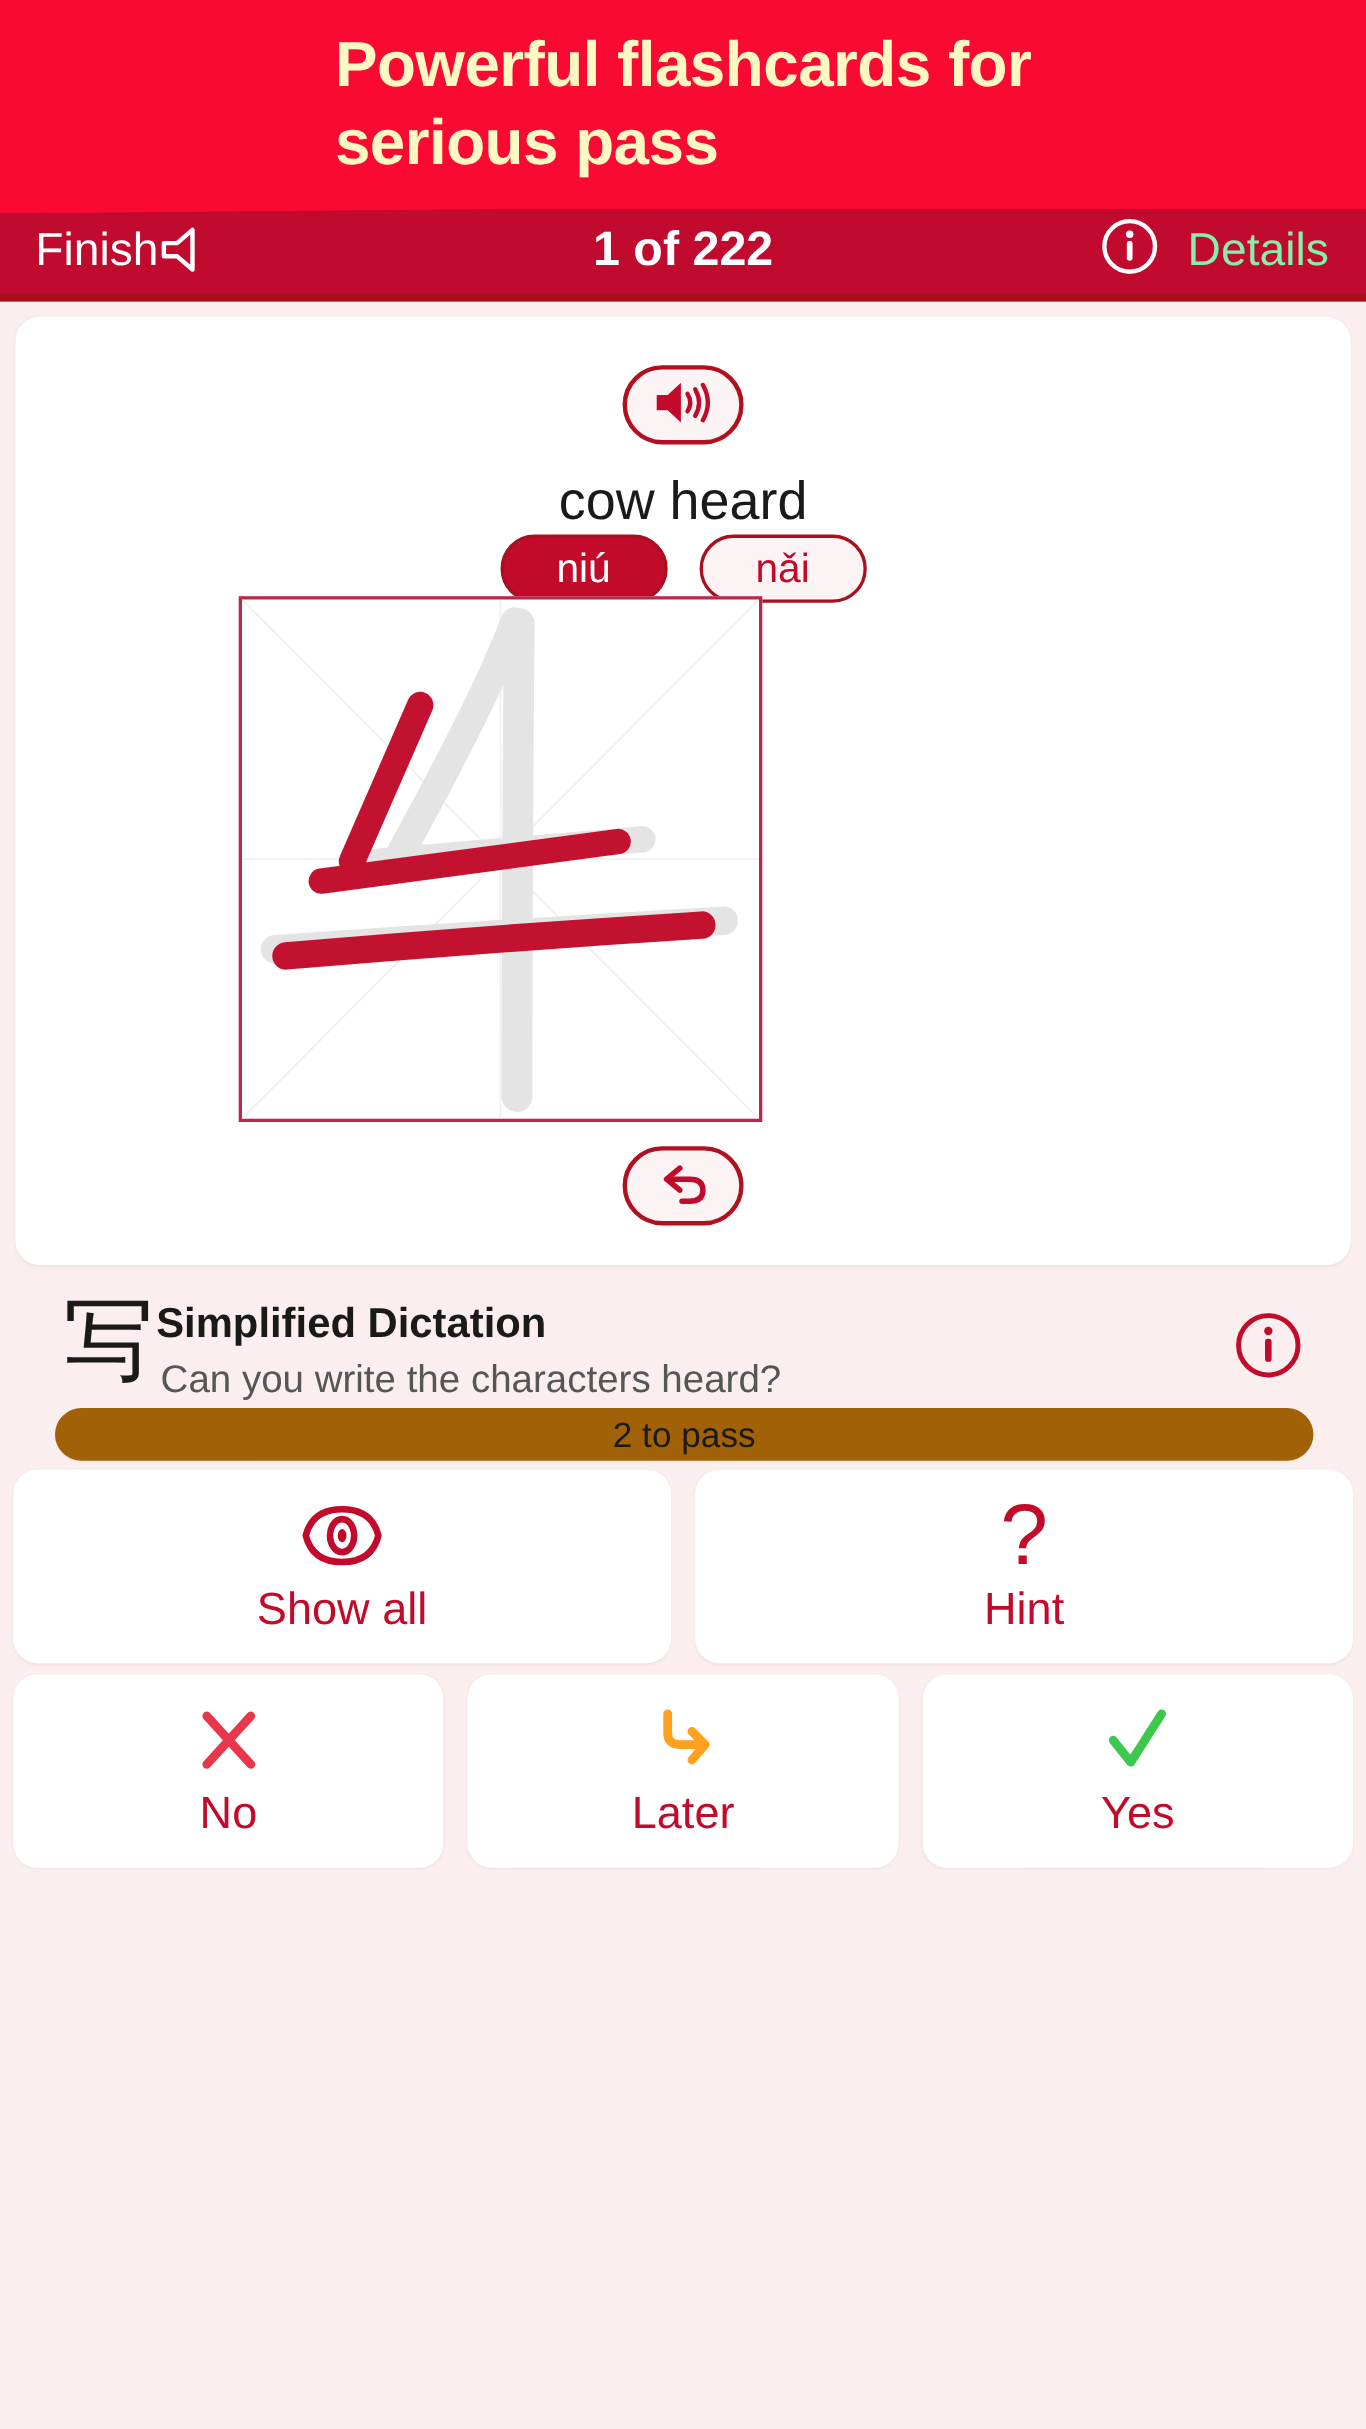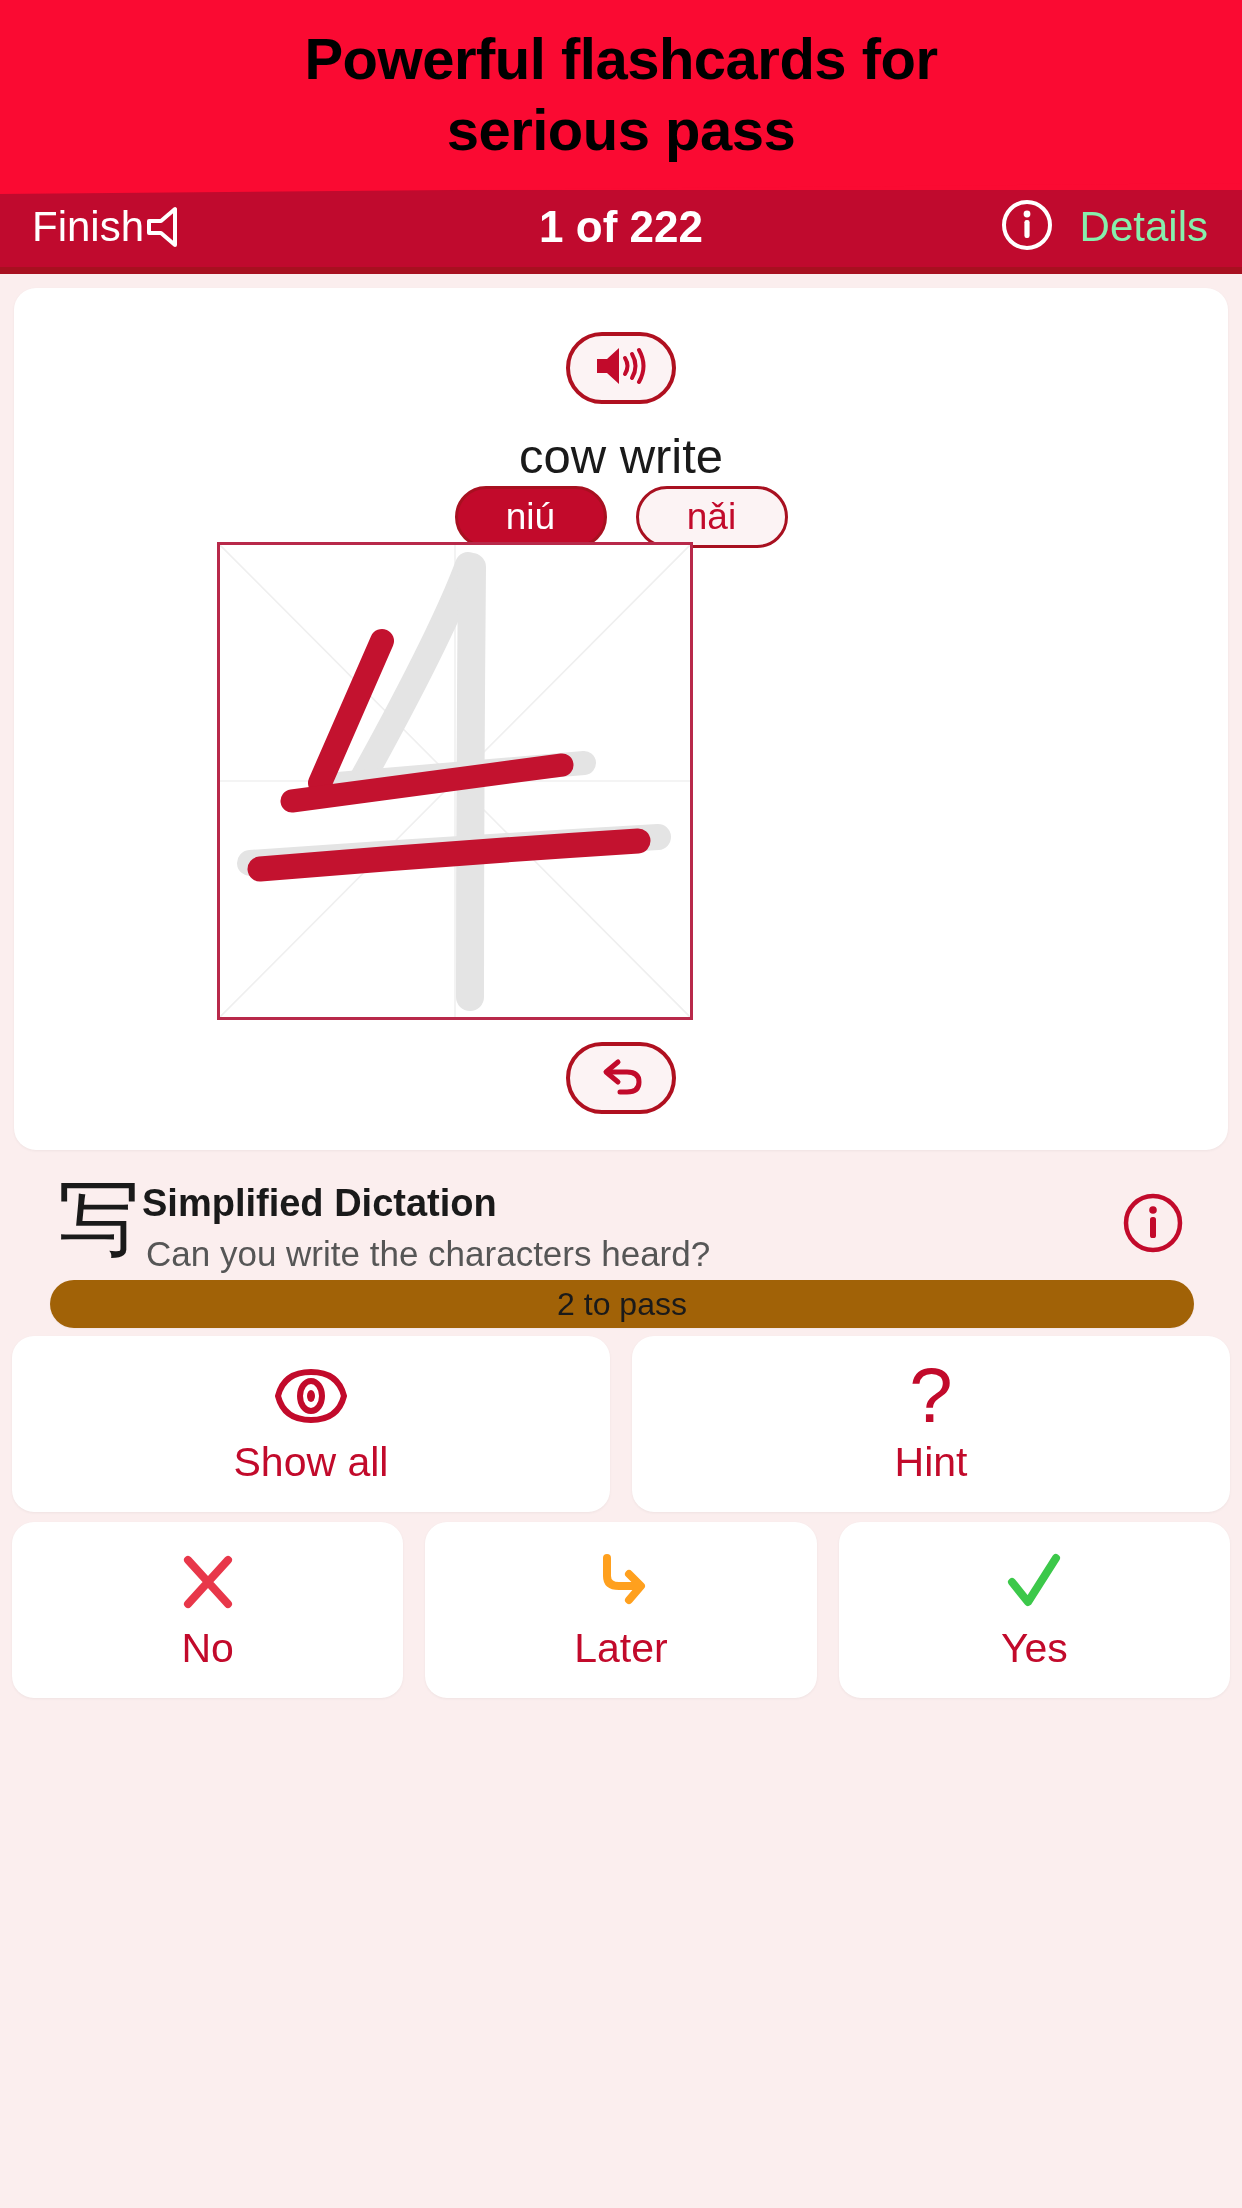--- a/index.html
+++ b/index.html
@@ -12,22 +12,22 @@
   .screen { position:relative; width:1242px; height:2208px; background:#FBEEEE; }
 
   
   .promo {
     position:absolute; left:0; top:0; width:1242px; height:190px;
     background:#FA0A32;
     display:flex; align-items:center; justify-content:center;
     z-index:3;
   }
   .promo-text {
-    color:#000000; font-weight:bold; font-size:58px; line-height:1.22;
-    text-align:center; letter-spacing:-0.5px; padding:0 60px;
+    color:#fef9c3; font-weight:bold; font-size:58px; line-height:1.22;
+    text-align:left; letter-spacing:-0.5px; padding:0 60px;
   }
   .promo-slant {
     position:absolute; left:0; top:168px; width:1242px; height:26px;
     background:#FA0A32; z-index:3;
     clip-path: polygon(0 0, 100% 0, 100% 58%, 0 100%);
   }
 
   
   .navbar {
     position:absolute; left:0; top:186px; width:1242px; height:88px;
@@ -175,21 +175,21 @@
       <span>
         <svg width="56" height="44" viewBox="0 0 56 44">
           <path d="M4 15 H14 L26 4 V40 L14 29 H4 Z" fill="#C20A2B"></path>
           <path d="M32 14 Q37 22 32 30" fill="none" stroke="#C20A2B" stroke-width="4" stroke-linecap="round"></path>
           <path d="M39 10 Q46 22 39 34" fill="none" stroke="#C20A2B" stroke-width="4" stroke-linecap="round"></path>
           <path d="M46 6 Q55 22 46 38" fill="none" stroke="#C20A2B" stroke-width="4" stroke-linecap="round"></path>
         </svg>
       </span>
     </div>
 
-    <div class="meaning">cow write</div>
+    <div class="meaning">cow heard</div>
 
     <div class="pills">
       <div class="pill on">niú</div>
       <div class="pill off">nǎi</div>
     </div>
 
     <div class="gridbox">
       <svg width="470" height="472" viewBox="0 0 470 472">
         <line x1="0" y1="0" x2="470" y2="472" stroke="#EFEFEF" stroke-width="1.6"></line>
         <line x1="470" y1="0" x2="0" y2="472" stroke="#EFEFEF" stroke-width="1.6"></line>

